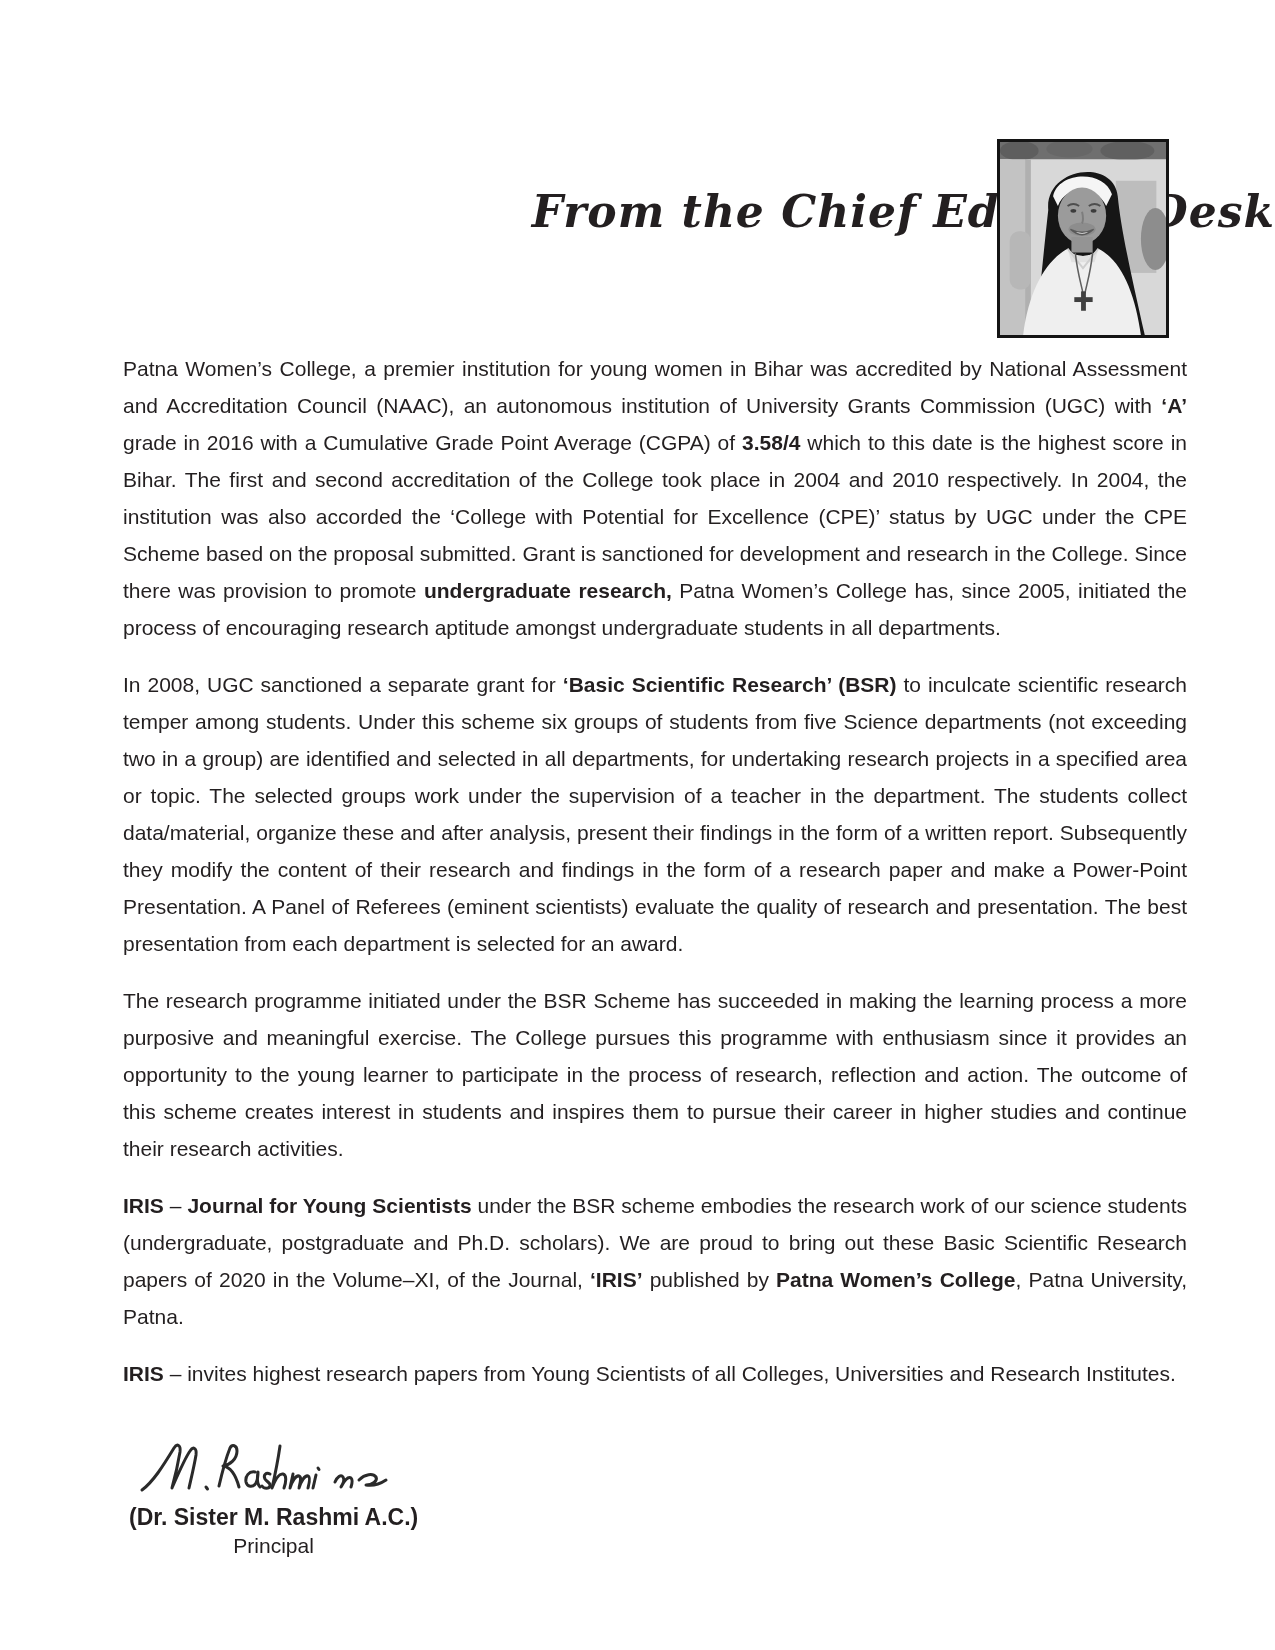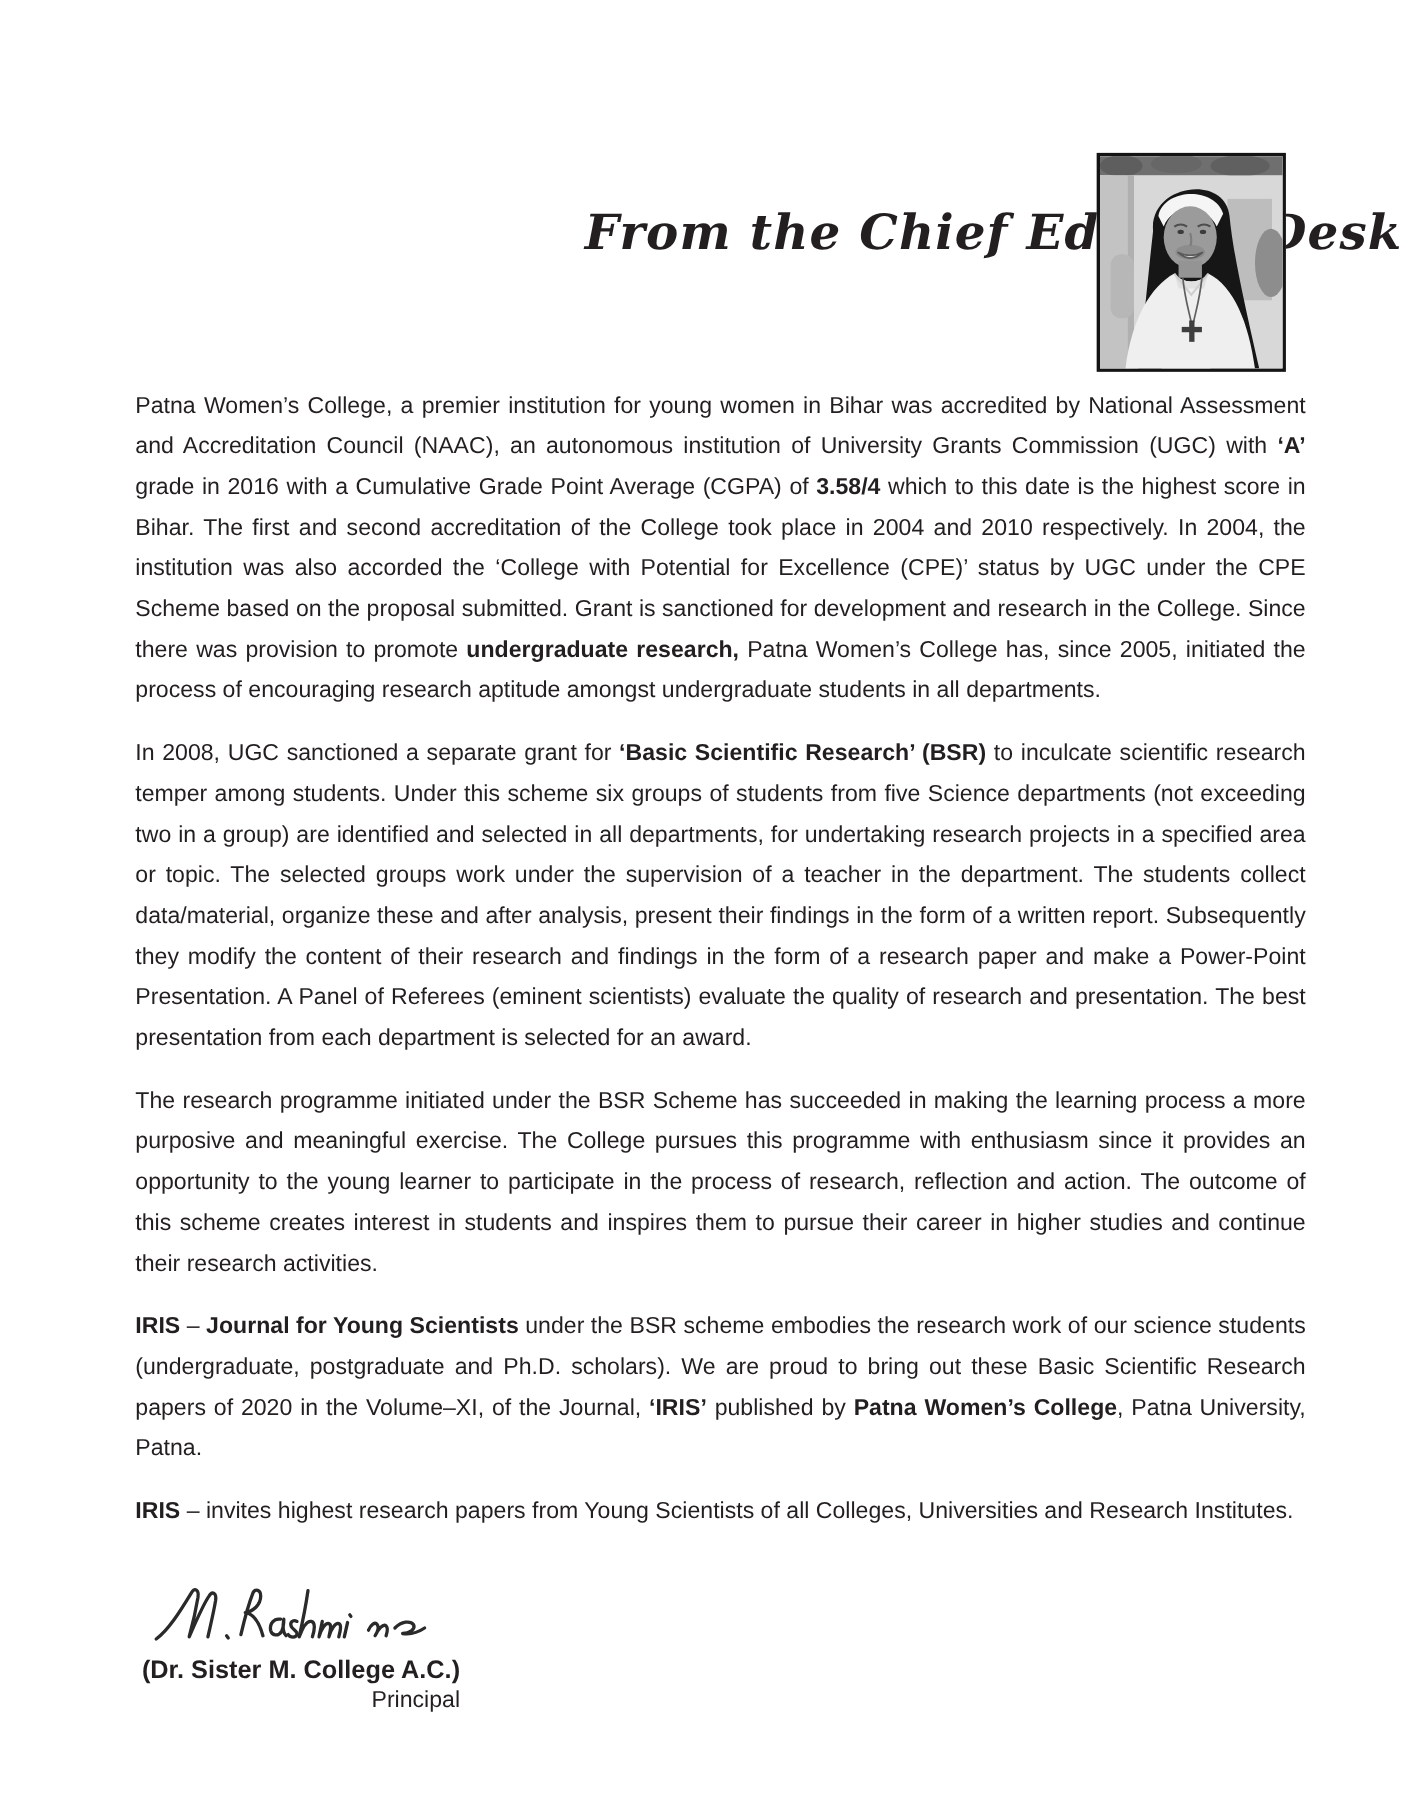--- a/index.html
+++ b/index.html
@@ -57,21 +57,21 @@
   .sig-scrawl { display: block; margin-left: 10px; }
   .sig-name {
     font-weight: bold;
     font-size: 23px;
     line-height: 30px;
     white-space: nowrap;
   }
   .sig-role {
     font-size: 21px;
     line-height: 28px;
-    text-align: right;
+    text-align: center;
   }
 </style>
 </head>
 <body>
 
 <div class="page">
 
   <h1 class="title">From the Chief Editor's Desk</h1>
 
   <div class="photo-frame" title="Grayscale portrait photo of the Chief Editor, a smiling nun wearing a black veil with white band, white habit and a cross pendant">
@@ -123,18 +123,18 @@
           <path d="M116 32 C 110 31 106 36 107 42 C 108 47 114 48 117 43 C 119 39 119 35 119 32 C 118 38 118 44 121 47"></path>
           <path d="M131 34 C 127 32 124 35 126 39 C 128 42 132 43 131 46 C 130 49 125 49 123 46"></path>
           <path d="M141 6 C 139 20 136 35 133 48 C 136 40 140 33 144 34 C 148 35 147 42 145 48"></path>
           <path d="M154 34 C 153 39 152 43 151 48 C 153 41 157 35 160 36 C 163 37 161 43 160 48 C 162 41 166 35 169 36 C 172 37 170 44 169 48"></path>
           <path d="M177 35 C 176 39 175 44 174 48"></path>
           <path d="M179 28 l 1 1.5"></path>
           <path d="M196 42 C 198 37 202 34 204 37 C 206 40 204 44 202 47 C 205 41 209 36 212 38 C 214 40 213 44 212 47"></path>
           <path d="M220 40 C 226 34 234 33 237 37 C 239 41 233 45 227 45 C 233 46 241 44 247 40"></path>
         </g>
       </svg>
-      <div class="sig-name">(Dr. Sister M. College A.C.)</div>
+      <div class="sig-name">(Dr. Sister M. Rashmi A.C.)</div>
       <div class="sig-role">Principal</div>
     </div>
   </div>
 
 </div>
 
 </body></html>

